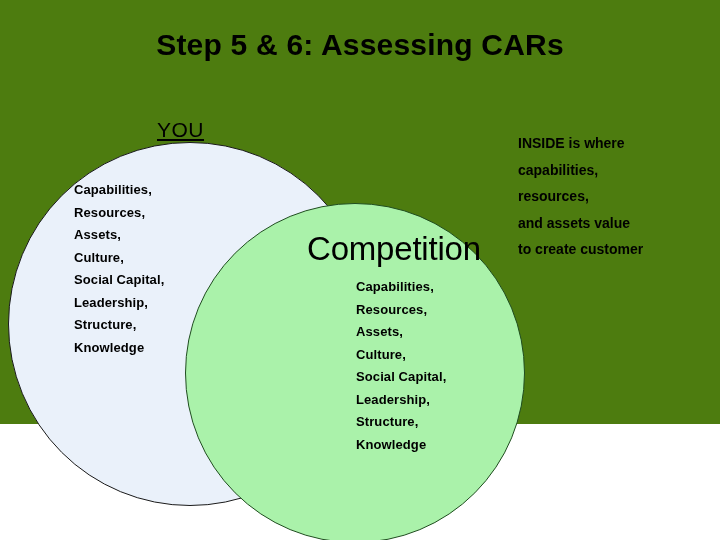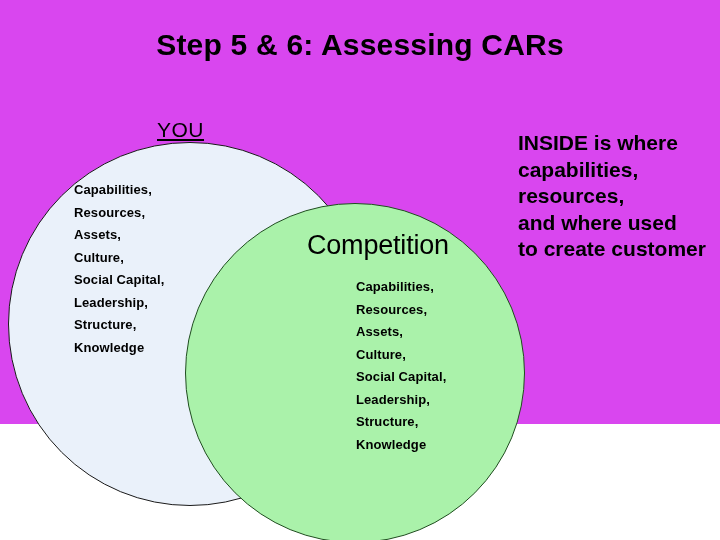--- a/index.html
+++ b/index.html
@@ -10,21 +10,21 @@
     width: 720px;
     height: 540px;
     background: #ffffff;
     font-family: "Liberation Sans", sans-serif;
     overflow: hidden;
   }
   #slide {
     position: relative;
     width: 720px;
     height: 424px;
-    background: #d946ef;
+    background: #4d7c0f;
   }
 
   
   #slide-title {
     position: absolute;
     left: 0;
     top: 28px;
     width: 720px;
     text-align: center;
     font-size: 30px;
@@ -73,21 +73,21 @@
     font-weight: normal;
     color: #000000;
     text-decoration: underline;
     letter-spacing: 0.5px;
     white-space: nowrap;
   }
   #label-competition {
     position: absolute;
     left: 307px;
     top: 230px;
-    font-size: 27px;
+    font-size: 33px;
     font-weight: normal;
     color: #000000;
     letter-spacing: -0.2px;
     white-space: nowrap;
   }
 
   
   .attr-list {
     position: absolute;
     font-size: 13px;
@@ -107,21 +107,21 @@
   .attr-item {
     white-space: nowrap;
   }
 
   
   #inside-note {
     position: absolute;
     left: 518px;
     top: 130px;
     width: 200px;
-    font-size: 21px;
+    font-size: 14px;
     font-weight: bold;
     color: #000000;
     line-height: 26.5px;
   }
   .note-line {
     white-space: nowrap;
   }
 </style>
 </head>
 <body>
@@ -161,17 +161,17 @@
       <div class="attr-item">Structure,</div>
       <div class="attr-item">Knowledge</div>
     </div>
 
   </div>
 
   <div id="inside-note">
     <div class="note-line">INSIDE is where</div>
     <div class="note-line">capabilities,</div>
     <div class="note-line">resources,</div>
-    <div class="note-line">and where used</div>
+    <div class="note-line">and assets value</div>
     <div class="note-line">to create customer</div>
   </div>
 
 </div>
 
 </body></html>

